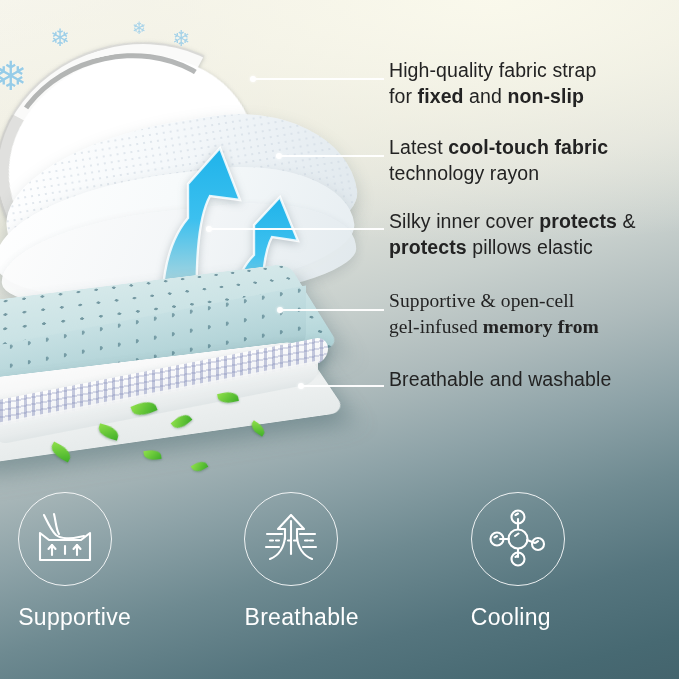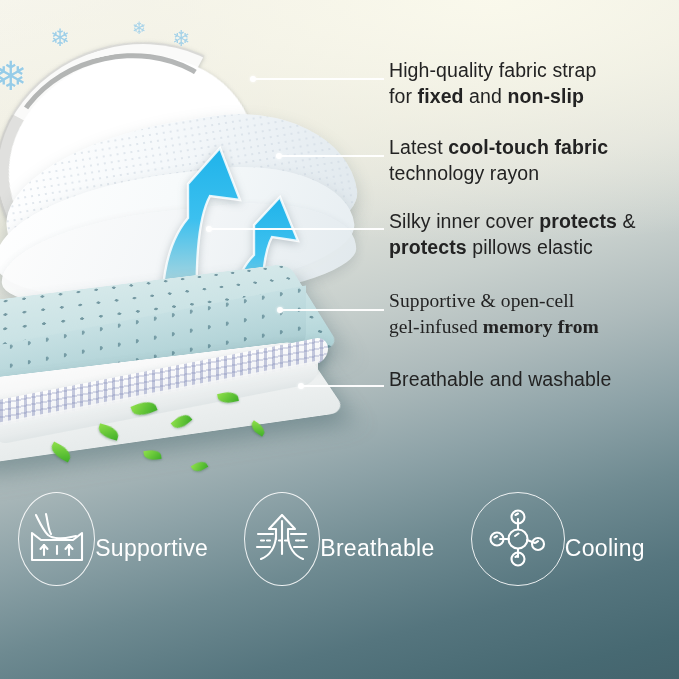--- a/index.html
+++ b/index.html
@@ -128,21 +128,21 @@
     box-shadow:0 0 3px rgba(255,255,255,.9);}
   .lead{height:1.4px;background:#ffffff;flex:0 0 auto;opacity:.96;}
 
   .label{position:absolute;color:#232323;font-size:19.5px;line-height:26px;
     font-weight:300;letter-spacing:.1px;white-space:nowrap;}
   .label b{font-weight:700;text-align:center;}
 
   
   .features{position:absolute;left:0;top:492px;width:679px;height:180px;
     display:flex;justify-content:space-around;align-items:flex-start;}
-  .feature{width:190px;display:flex;flex-direction:row;align-items:center;}
+  .feature{width:190px;display:flex;flex-direction:column;align-items:flex-start;}
   .fcircle{width:92px;height:92px;border-radius:50%;
     border:1.6px solid rgba(255,255,255,.88);
     display:flex;align-items:center;justify-content:center;}
   .fname{margin-top:18px;color:#ffffff;font-size:23px;font-weight:300;letter-spacing:.3px;}
 </style>
 </head>
 <body>
 
 <div id="stage">
 

